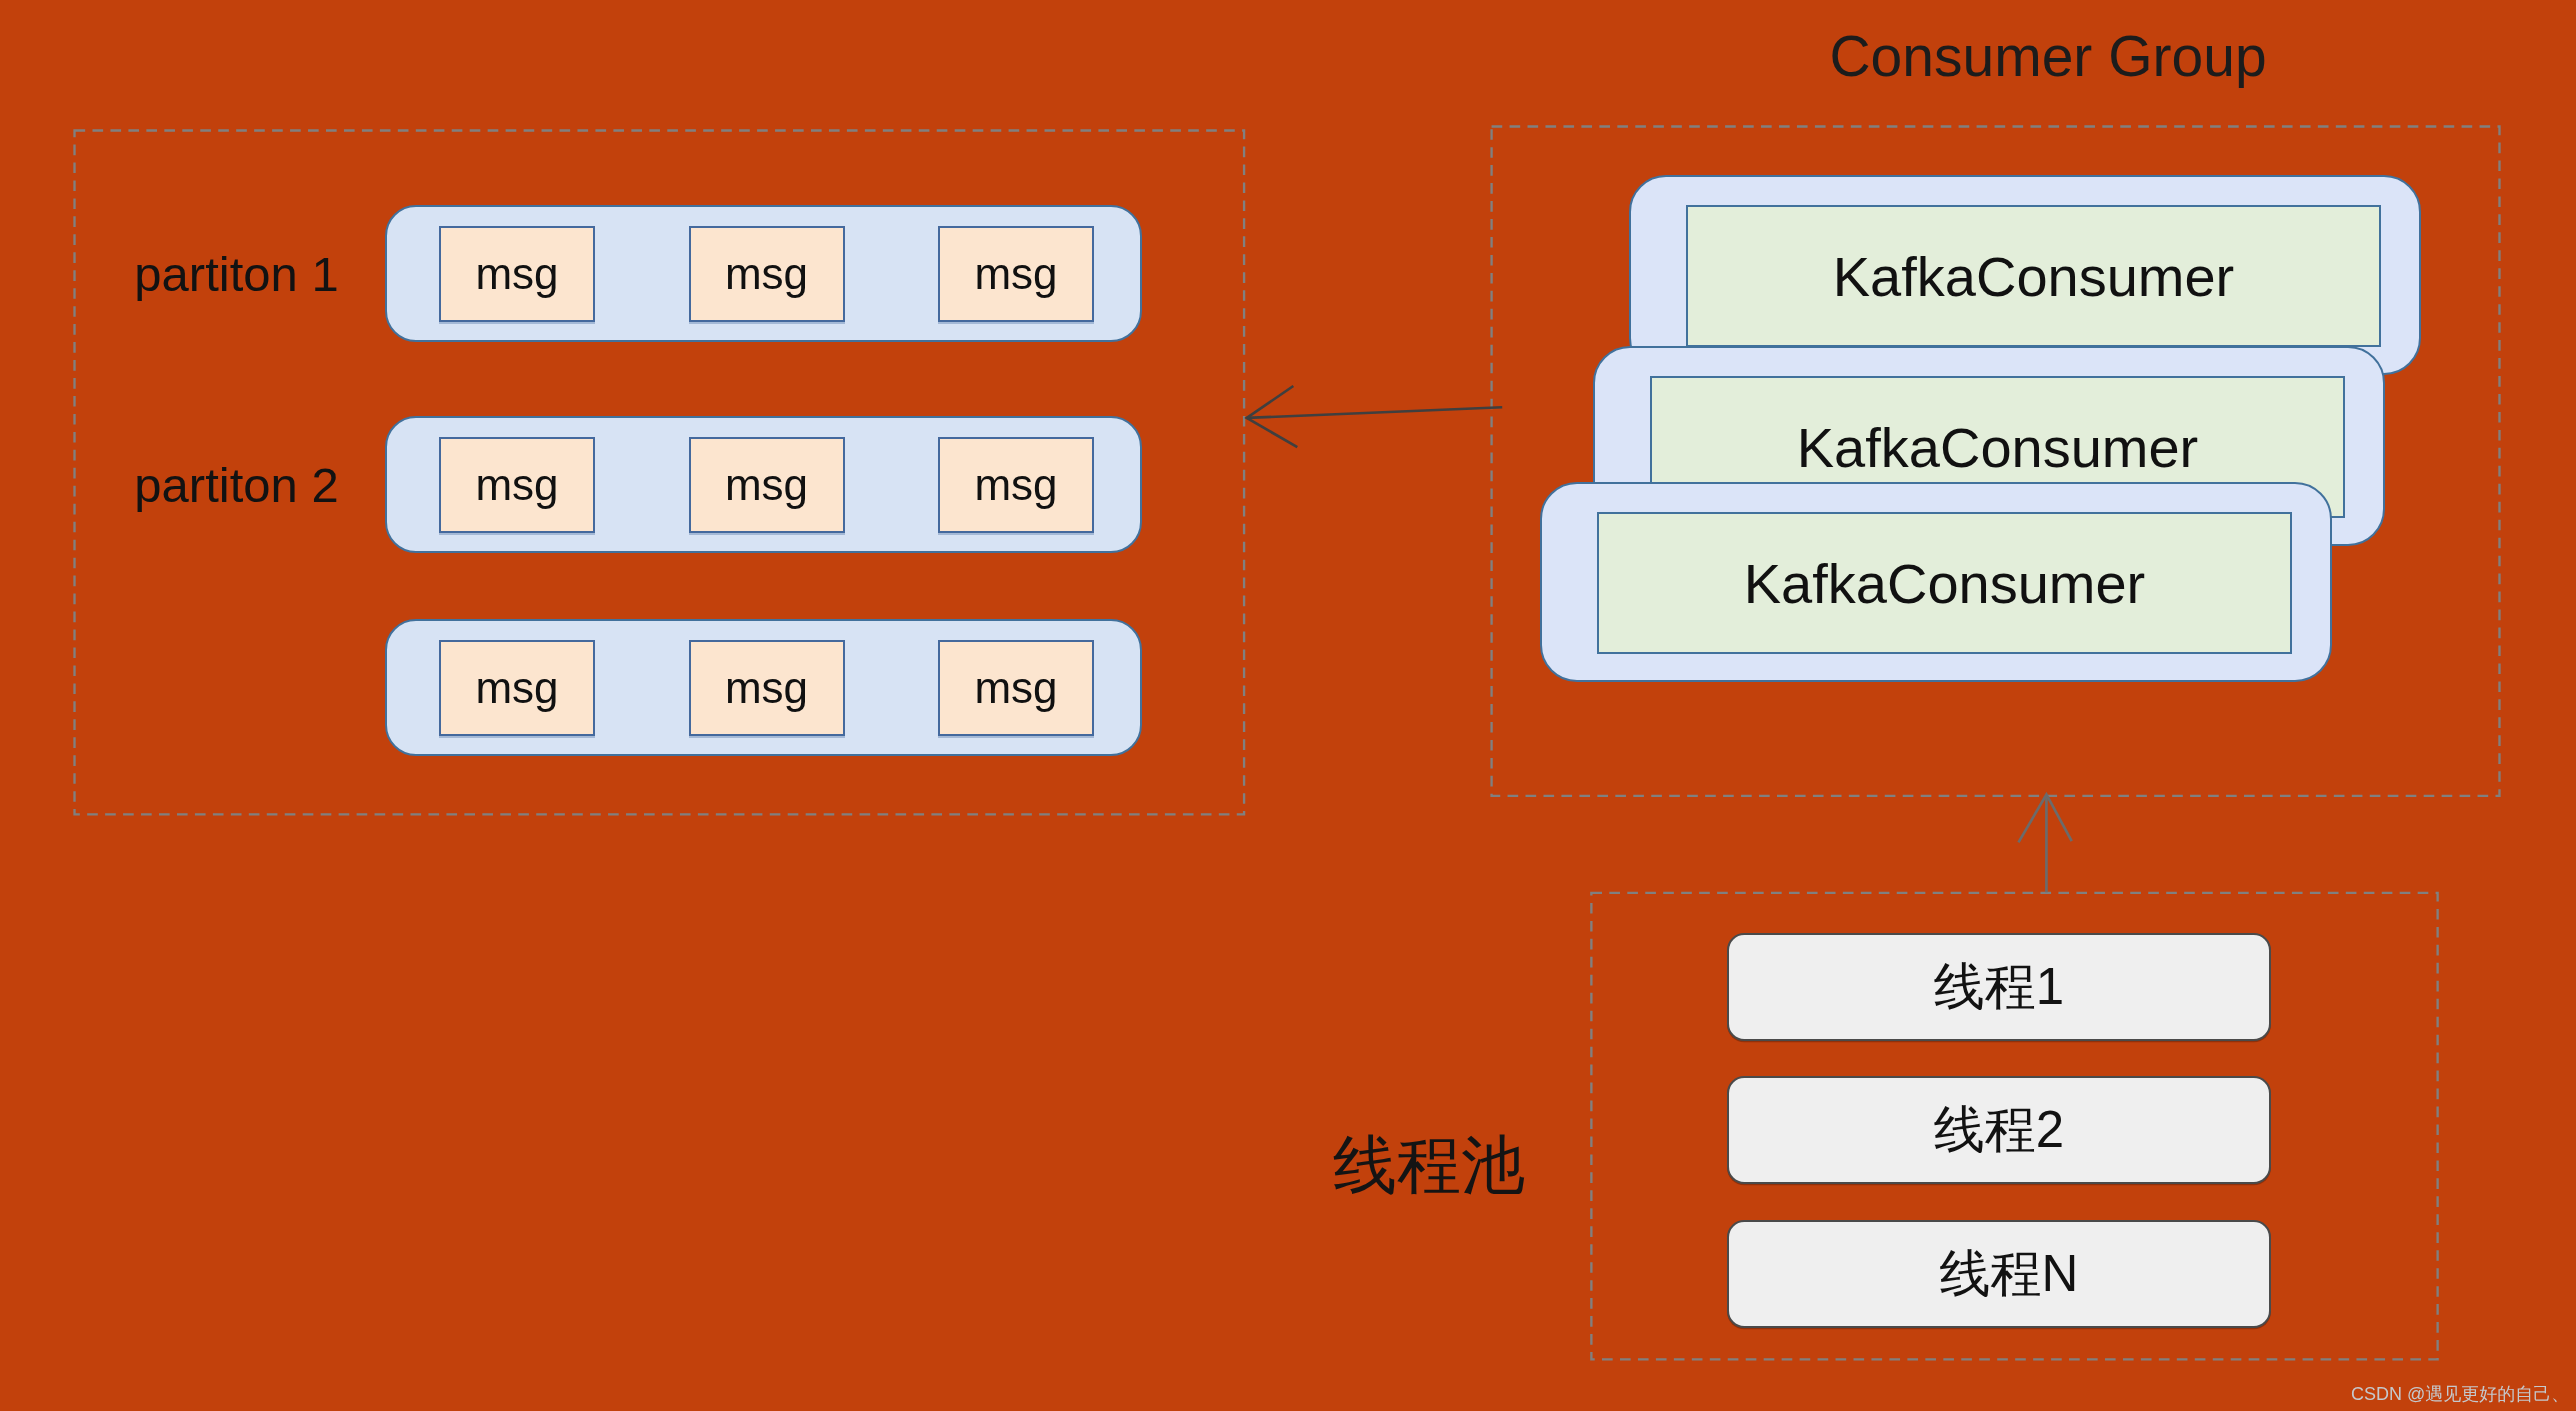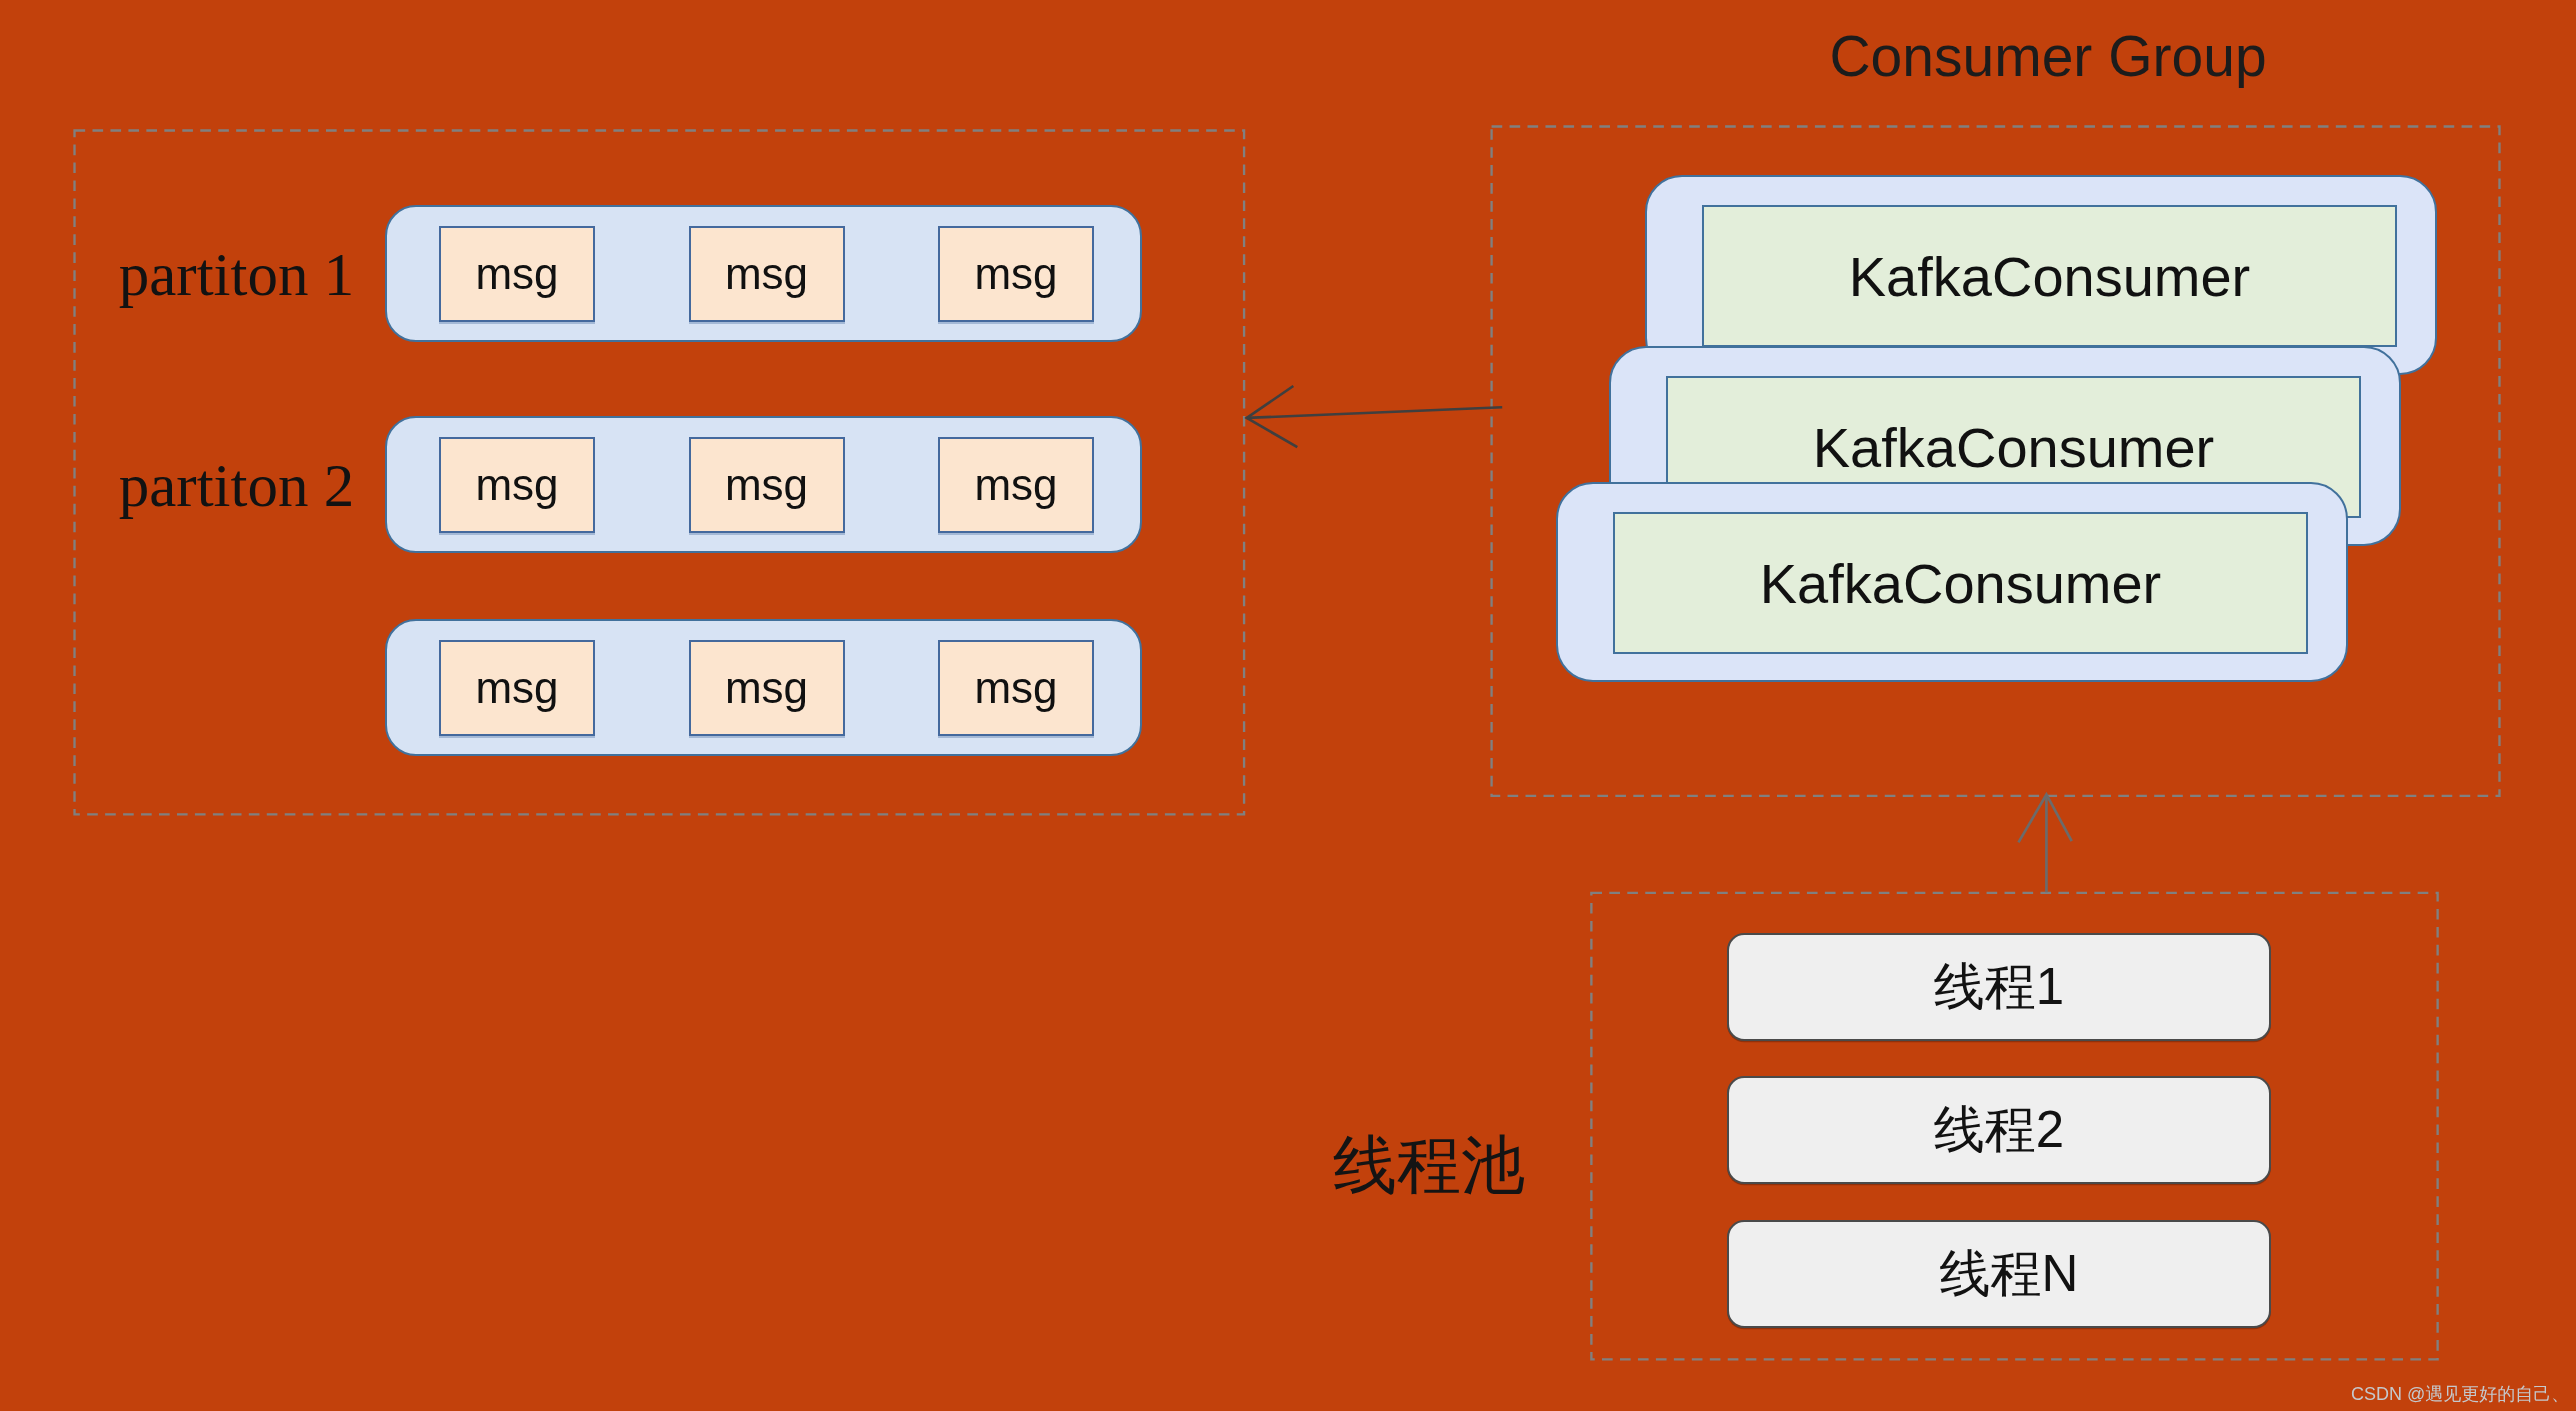--- a/index.html
+++ b/index.html
@@ -1,23 +1,23 @@
 <!DOCTYPE html>
 <html style="font-size:10.6px"><head>
 <meta charset="utf-8">
 <style>
   html,body{margin:0;padding:0;background:#ffffff;}
   body{font-family:"Liberation Sans","DejaVu Sans",sans-serif;}
   #canvas{position:relative;width:2576px;height:1412px;background:#c2410c;overflow:hidden;}
   #shape-layer{position:absolute;left:0;top:0;z-index:0;}
   .abs{position:absolute;box-sizing:border-box;}
-  .partition-label{width:293px;text-align:center;font-size:61px;line-height:73px;color:#121212;white-space:nowrap;z-index:2;font-family:Liberation Serif, serif;}
+  .partition-label{width:293px;text-align:center;font-size:49px;line-height:73px;color:#121212;white-space:nowrap;z-index:2;}
   .partition-track{left:385px;width:757px;height:137px;background:#d7e3f4;border:2.7px solid #41719c;border-radius:31px;display:flex;align-items:center;justify-content:space-between;padding:0 46px 0 52px;z-index:1;}
   .msg-box{width:152px;height:92px;background:#fce5cf;border:2.7px solid #44699d;display:flex;align-items:center;justify-content:center;font-size:44px;color:#111;box-shadow:0 2px 0 rgba(70,105,157,.35);}
-  .consumer-card{width:792px;height:200px;background:#dbe4f8;border:2.7px solid #41719c;border-radius:37px;margin-left:16px;}
+  .consumer-card{width:792px;height:200px;background:#dbe4f8;border:2.7px solid #41719c;border-radius:37px;}
   .consumer-card-inner{position:absolute;left:55px;top:28px;width:695px;height:142px;background:#e3eeda;border:2.7px solid #41719c;display:flex;align-items:center;justify-content:center;font-size:56px;color:#111;box-sizing:border-box;}
   .thread-box{left:1727px;width:544px;height:108px;background:#efefef;border:2.7px solid #4a4a4a;border-radius:17.3px;display:flex;align-items:center;justify-content:center;font-size:51px;color:#121212;z-index:1;box-shadow:0 1.3px 0 rgba(0,0,0,.25);text-align:right;}
   .big-title{font-size:57px;color:#1c1c1c;text-align:center;white-space:nowrap;z-index:2;}
   .tp-label{font-size:64px;color:#141414;white-space:nowrap;z-index:2;}
   .watermark{font-size:18px;color:#c5c8cc;white-space:nowrap;z-index:3;}
 </style>
 </head>
 <body>
 
 <div id="canvas">

